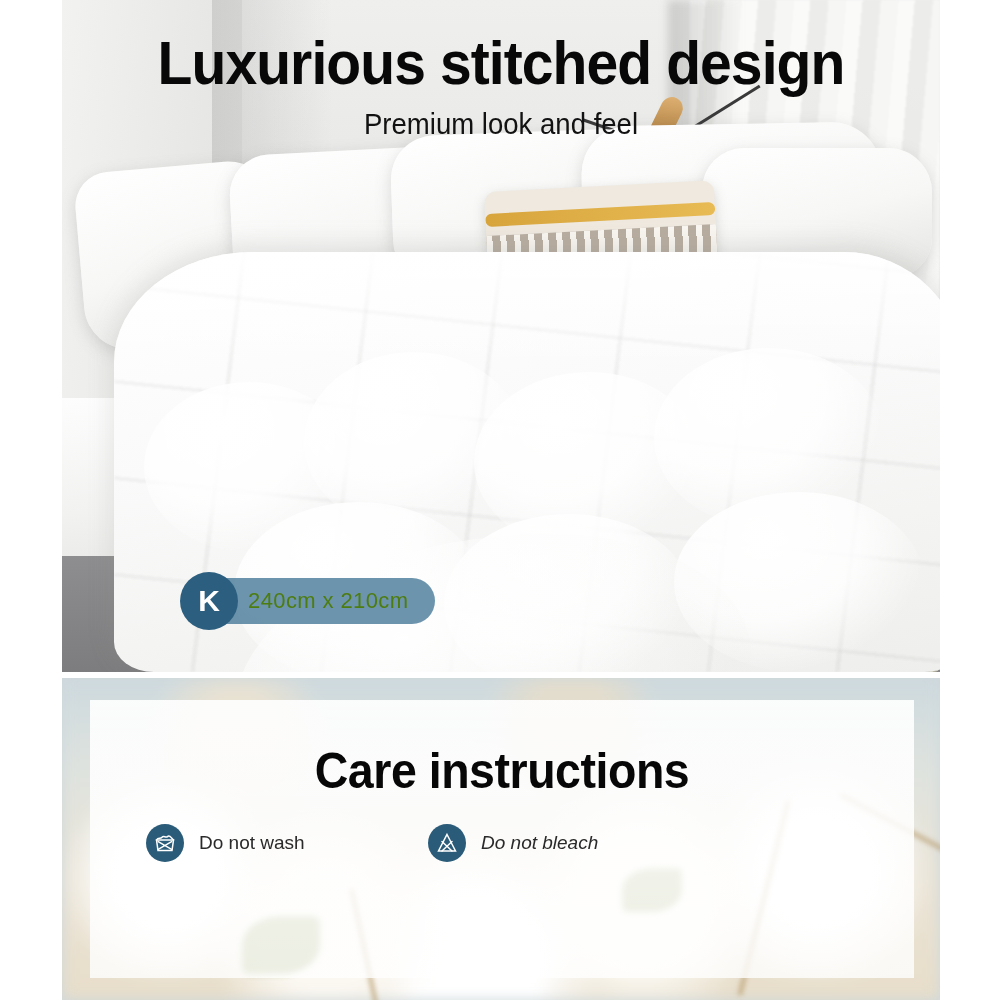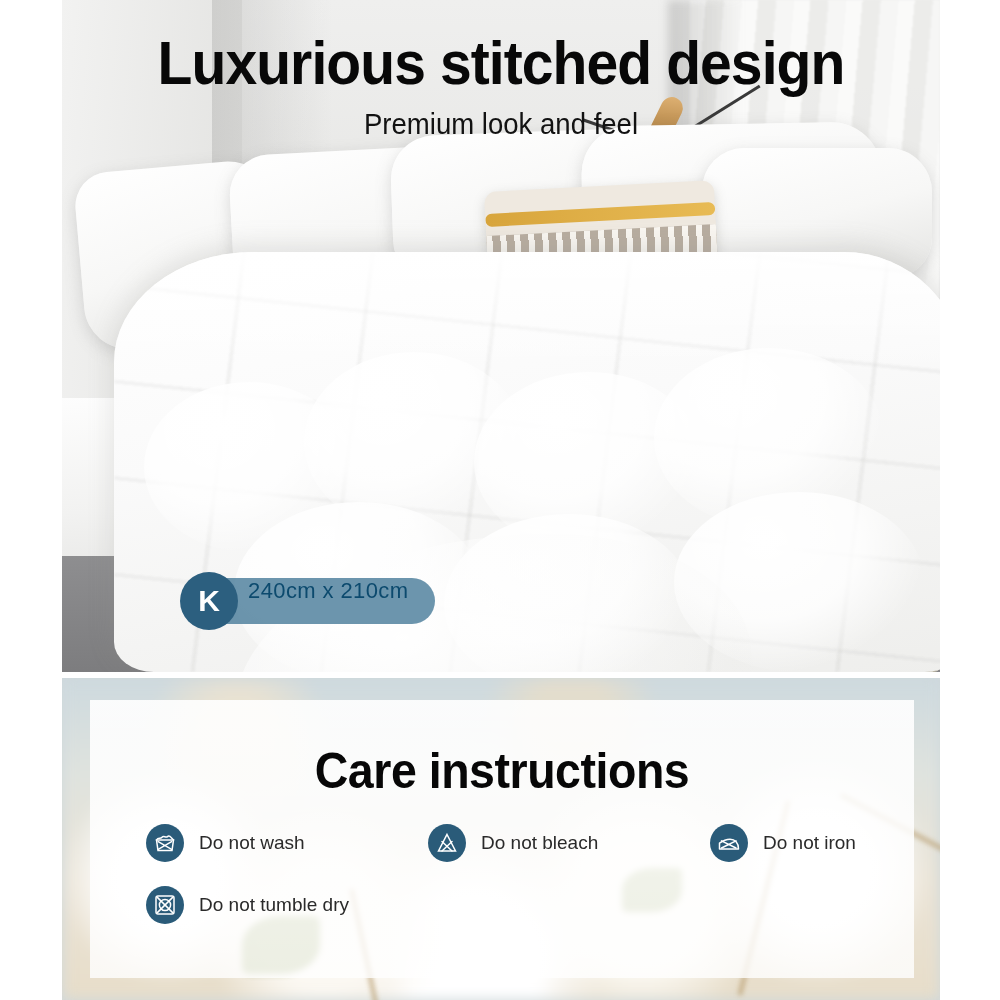--- a/index.html
+++ b/index.html
@@ -101,22 +101,22 @@
   .headline { position:absolute; left:0; top:32px; width:100%; text-align:center;
     font-size:62px; line-height:1; font-weight:700; color:#080808;
     font-family:"Liberation Sans Narrow","Liberation Sans",sans-serif;
     transform:scaleX(.92); letter-spacing:-1px; }
   .subline { position:absolute; left:0; top:108px; width:100%; text-align:center;
     font-size:29px; color:#121212; font-weight:400;
     font-family:"Liberation Sans","DejaVu Sans",sans-serif; transform:scaleX(.95); }
 
   
   .size-pill { position:absolute; left:124px; top:578px; height:46px; padding:0 26px 0 62px;
-    display:flex; border-radius:23px;
-    background:rgba(71,123,152,.80); color:#0c4a6e; font-size:22px; letter-spacing:.4px; }
+    display:flex; align-items:center; border-radius:23px;
+    background:rgba(71,123,152,.80); color:#4d7c0f; font-size:22px; letter-spacing:.4px; }
   .size-circle { position:absolute; left:118px; top:572px; width:58px; height:58px;
     border-radius:50%; background:#2c5f7f; color:#fff;
     display:flex; align-items:center; justify-content:center;
     font-size:30px; font-weight:700; }
 
   
   .gsm { position:absolute; left:741px; top:494px; width:141px; height:141px;
     border-radius:50%; background:rgba(44,94,126,.88); color:#fff;
     display:flex; align-items:center; justify-content:center;
     font-size:31px; font-weight:700; letter-spacing:.2px; }
@@ -143,21 +143,21 @@
     background:linear-gradient(180deg,rgba(255,255,255,.90) 0%,rgba(255,255,255,.86) 55%,rgba(255,255,255,.80) 100%); }
 
   .care-title { position:absolute; left:0; top:46px; width:100%; text-align:center;
     font-size:50px; font-weight:700; color:#070707; line-height:1;
     font-family:"Liberation Sans Narrow","Liberation Sans",sans-serif;
     transform:scaleX(.93); letter-spacing:-.5px; }
 
   .care-grid { position:absolute; left:56px; top:124px; width:756px; }
   .care-row { display:flex; margin-bottom:24px; }
   .care-item { display:flex; align-items:center; }
-  .ci-1 { width:282px; } .ci-2 { width:282px; } .ci-3 { width:190px; }
+  .ci-1 { width:282px; } .ci-2 { width:282px;font-style:italic; } .ci-3 { width:190px; }
   .ic { width:38px; height:38px; border-radius:50%; background:#2a5b79;
     display:flex; align-items:center; justify-content:center; flex:none; }
   .ic svg { display:block; }
   .care-label { margin-left:15px; font-size:19px; color:#2a2a2a; font-weight:400;
     font-family:"Liberation Sans","DejaVu Sans",sans-serif; }
 </style>
 </head>
 <body>
 
 <div class="stage">
@@ -248,42 +248,23 @@
           <div class="care-item ci-2">
             <span class="ic">
               <svg width="24" height="24" viewBox="0 0 24 24" fill="none" stroke="#fff" stroke-width="1.5" stroke-linecap="round">
                 <path d="M12 3.5 L20.5 20 H3.5 Z"></path>
                 <path d="M7 10.5 L17 20 M17 10.5 L7 20"></path>
               </svg>
             </span>
             <span class="care-label">Do not bleach</span>
           </div>
 
-          <div class="care-item ci-3">
-            <span class="ic">
-              <svg width="24" height="24" viewBox="0 0 24 24" fill="none" stroke="#fff" stroke-width="1.5" stroke-linecap="round" stroke-linejoin="round">
-                <path d="M2.5 18 H21.5 C21.5 12 18 8.2 13 8.2 C9 8.2 6 9.6 2.5 12.2 Z"></path>
-                <path d="M4.5 9.8 L19 17 M19 9.8 L4.5 17"></path>
-              </svg>
-            </span>
-            <span class="care-label">Do not iron</span>
-          </div>
         </div>
 
         <div class="care-row">
-          <div class="care-item ci-1">
-            <span class="ic">
-              <svg width="24" height="24" viewBox="0 0 24 24" fill="none" stroke="#fff" stroke-width="1.5" stroke-linecap="round">
-                <rect x="3" y="3" width="18" height="18" rx="2"></rect>
-                <circle cx="12" cy="12" r="5.6"></circle>
-                <path d="M4.6 4.6 L19.4 19.4 M19.4 4.6 L4.6 19.4"></path>
-              </svg>
-            </span>
-            <span class="care-label">Do not tumble dry</span>
-          </div>
 
         </div>
 
       </div>
     </div>
   </div>
 
 </div>
 
 </body></html>

